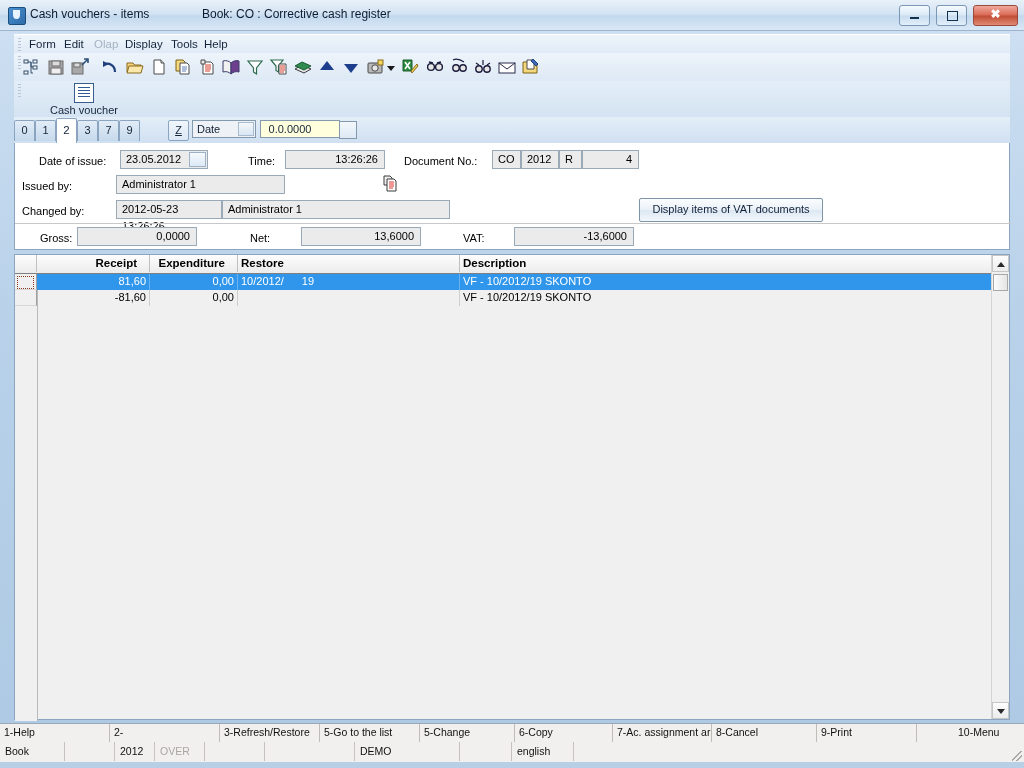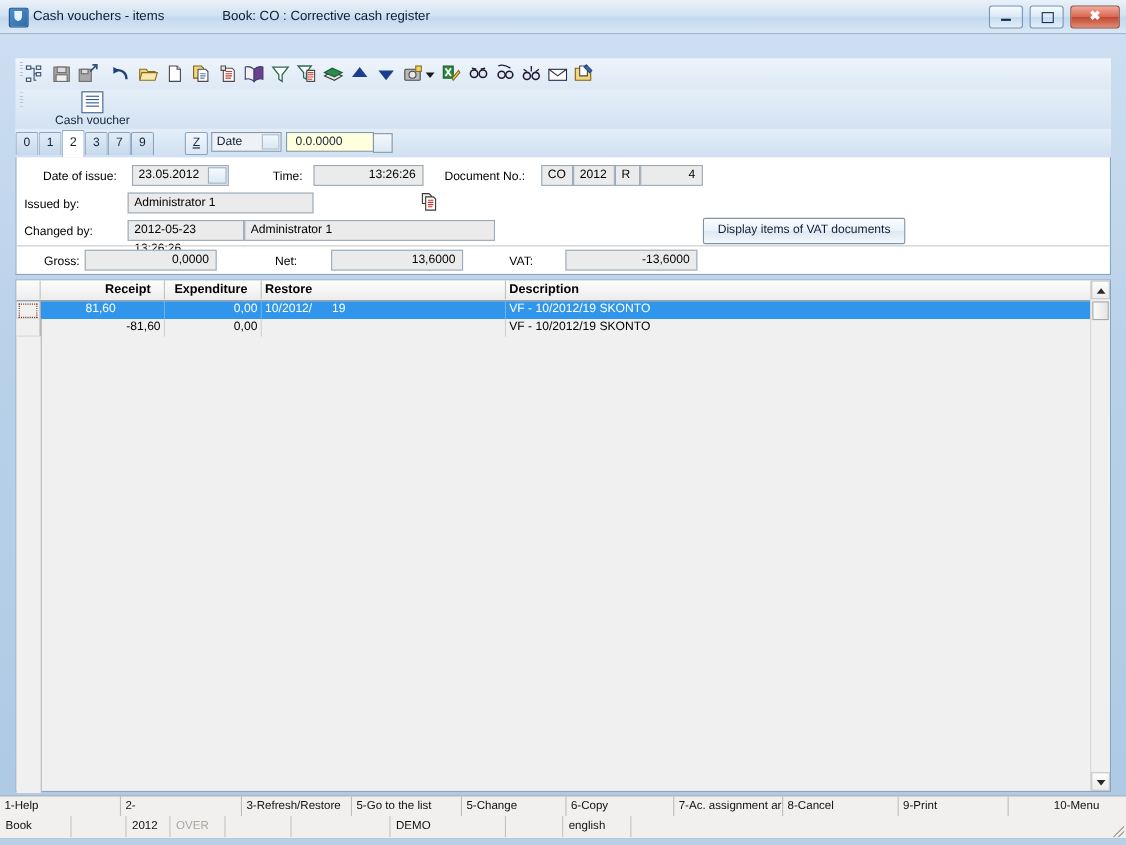--- a/index.html
+++ b/index.html
@@ -404,20 +404,29 @@
     <div class="title-icon"></div>
     <div class="title-text">Cash vouchers - items</div>
     <div class="title-book">Book: CO : Corrective cash register</div>
     <div class="win-btns">
       <div class="win-btn"><div class="min-mark"></div></div>
       <div class="win-btn"><div class="max-mark"></div></div>
       <div class="win-btn close"><div class="glyph">✖</div></div>
     </div>
   </div>
 
+  <div class="menubar">
+    <div class="gripper"></div>
+    <div class="menu-item" style="left:10px;">Form</div>
+    <div class="menu-item" style="left:45px;">Edit</div>
+    <div class="menu-item disabled" style="left:75px;">Olap</div>
+    <div class="menu-item" style="left:106px;">Display</div>
+    <div class="menu-item" style="left:152px;">Tools</div>
+    <div class="menu-item" style="left:185px;">Help</div>
+  </div>
 
   <div class="toolbar">
     <div class="gripper"></div>
 
     <div class="tb-btn" style="left:8px;">
       <svg width="20" height="20" viewBox="0 0 20 20">
         <rect x="2" y="3" width="4" height="3" fill="#f4f4f4" stroke="#34506f"></rect>
         <rect x="11" y="3" width="4" height="3" fill="#f4f4f4" stroke="#34506f"></rect>
         <rect x="11" y="9" width="4" height="3" fill="#f4f4f4" stroke="#34506f"></rect>
         <rect x="2" y="14" width="4" height="3" fill="#f4f4f4" stroke="#34506f"></rect>
@@ -664,21 +673,21 @@
     <div class="grid-header">
       <div class="gh-cell" style="left:0px;width:22px;"></div>
       <div class="gh-cell righttext" style="left:22px;width:113px;">Receipt</div>
       <div class="gh-cell righttext" style="left:135px;width:88px;">Expenditure</div>
       <div class="gh-cell lefttext" style="left:223px;width:222px;">Restore</div>
       <div class="gh-cell lefttext" style="left:445px;width:533px;">Description</div>
     </div>
 
     <div class="grid-row selected" style="top:19px;">
       <div class="rowhdr"></div>
-      <div class="gcell r" style="left:22px;width:113px;text-align:center;">81,60</div>
+      <div class="gcell r" style="left:22px;width:113px;">81,60</div>
       <div class="gcell r" style="left:135px;width:88px;">0,00</div>
       <div class="gcell l" style="left:223px;width:222px;">
         <span>10/2012/</span><span style="display:inline-block;width:18px;"></span><span>19</span>
       </div>
       <div class="gcell l" style="left:445px;width:533px;">VF - 10/2012/19 SKONTO</div>
     </div>
 
     <div class="grid-row" style="top:35px;">
       <div class="rowhdr"></div>
       <div class="gcell r" style="left:22px;width:113px;">-81,60</div>

